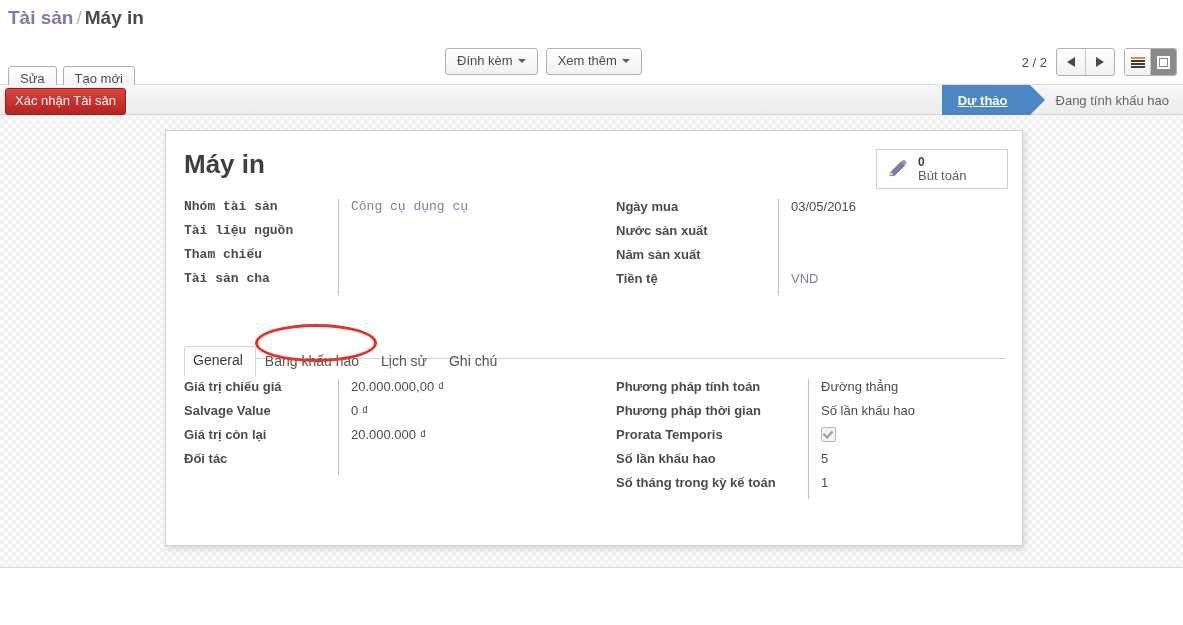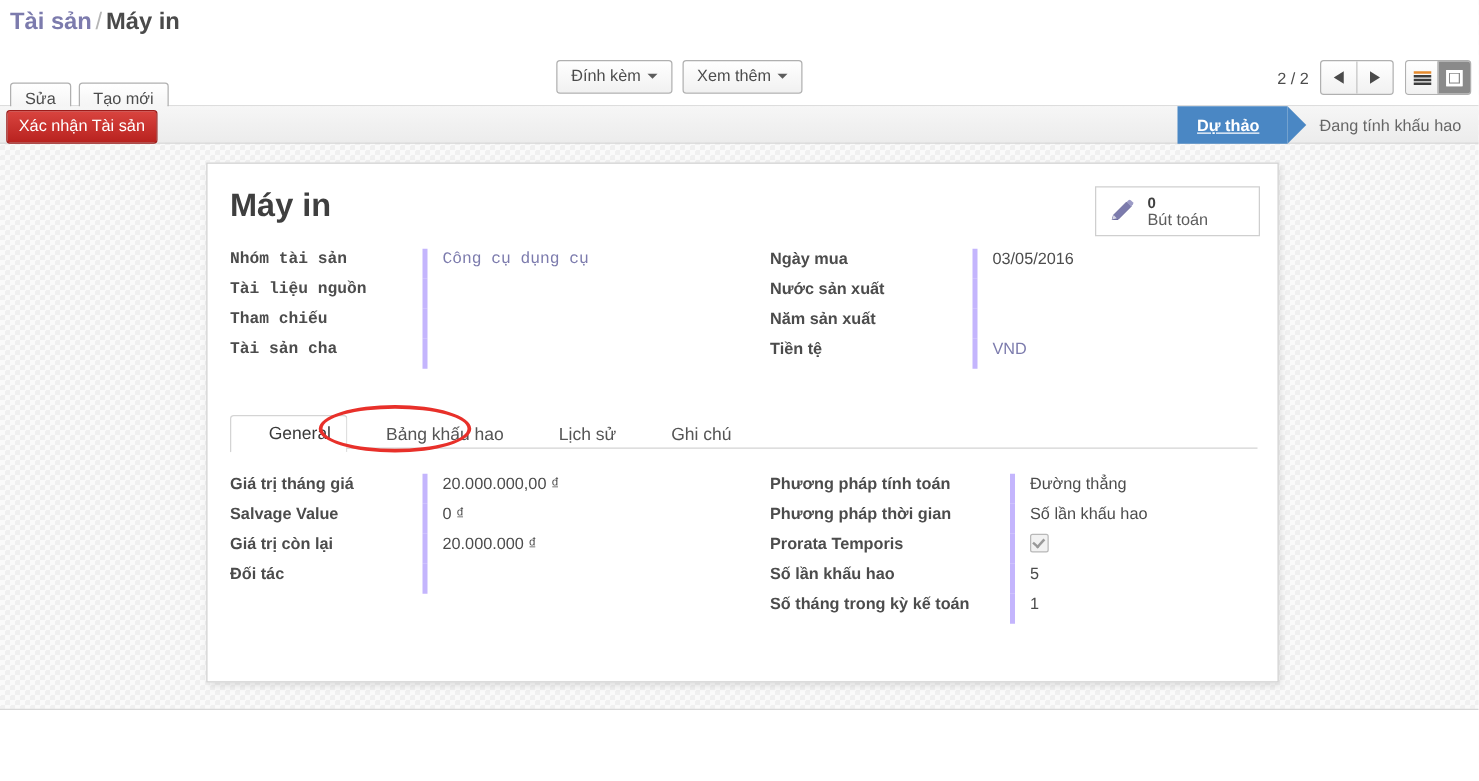--- a/index.html
+++ b/index.html
@@ -338,21 +338,21 @@
   }
   td.lbl {
     font-weight: bold;
     color: #4c4c4c;
     white-space: nowrap;
     padding-right: 14px;
     text-align: left;
   }
   td.val {
     color: #4c4c4c;
-    border-left: 4px solid #c4b5fd;
+    border-left: 1px solid #c4b5fd;
     padding-left: 12px;
     white-space: nowrap;
     min-width: 180px;
   }
   td.val.link {
     color: #7c7bad;
   }
   .grp-left-top  { left: 18px;  top: 68px; font-family: Liberation Mono, monospace;  }
   .grp-right-top { left: 450px; top: 68px;  }
   .grp-left-bot  { left: 18px;  top: 248px; }
@@ -397,27 +397,27 @@
     box-sizing: border-box;
   }
   .tabs {
     display: flex;
     align-items: flex-end;
     height: 30px;
   }
   .tab {
     font-size: 14px;
     color: #555555;
-    padding: 5px 12px 6px 30px;
+    padding: 5px 12px 6px 8px;
     line-height: 17px;
     cursor: pointer;
     border: 1px solid transparent;
     border-bottom: none;
     position: relative;
-    top: 3px;
+    top: 17px;
     white-space: nowrap;
     box-sizing: border-box;
   }
   .tab.active {
     color: #3a3a3a;
     background: #ffffff;
     border: 1px solid #d4d4d4;
     border-bottom: 1px solid #ffffff;
     border-radius: 3px 3px 0 0;
   }
@@ -563,21 +563,21 @@
         <div class="tab">Bảng khấu hao</div>
         <div class="tab">Lịch sử</div>
         <div class="tab">Ghi chú</div>
       </div>
     </div>
 
     <div class="group grp-left-bot">
       <table>
         <tbody>
             <tr>
-          <td class="lbl">Giá trị tháng giá</td>
+          <td class="lbl">Giá trị chiếu giá</td>
           <td class="val">20.000.000,00 ₫</td>
         </tr>
         <tr>
           <td class="lbl">Salvage Value</td>
           <td class="val">0 ₫</td>
         </tr>
         <tr>
           <td class="lbl">Giá trị còn lại</td>
           <td class="val">20.000.000 ₫</td>
         </tr>

